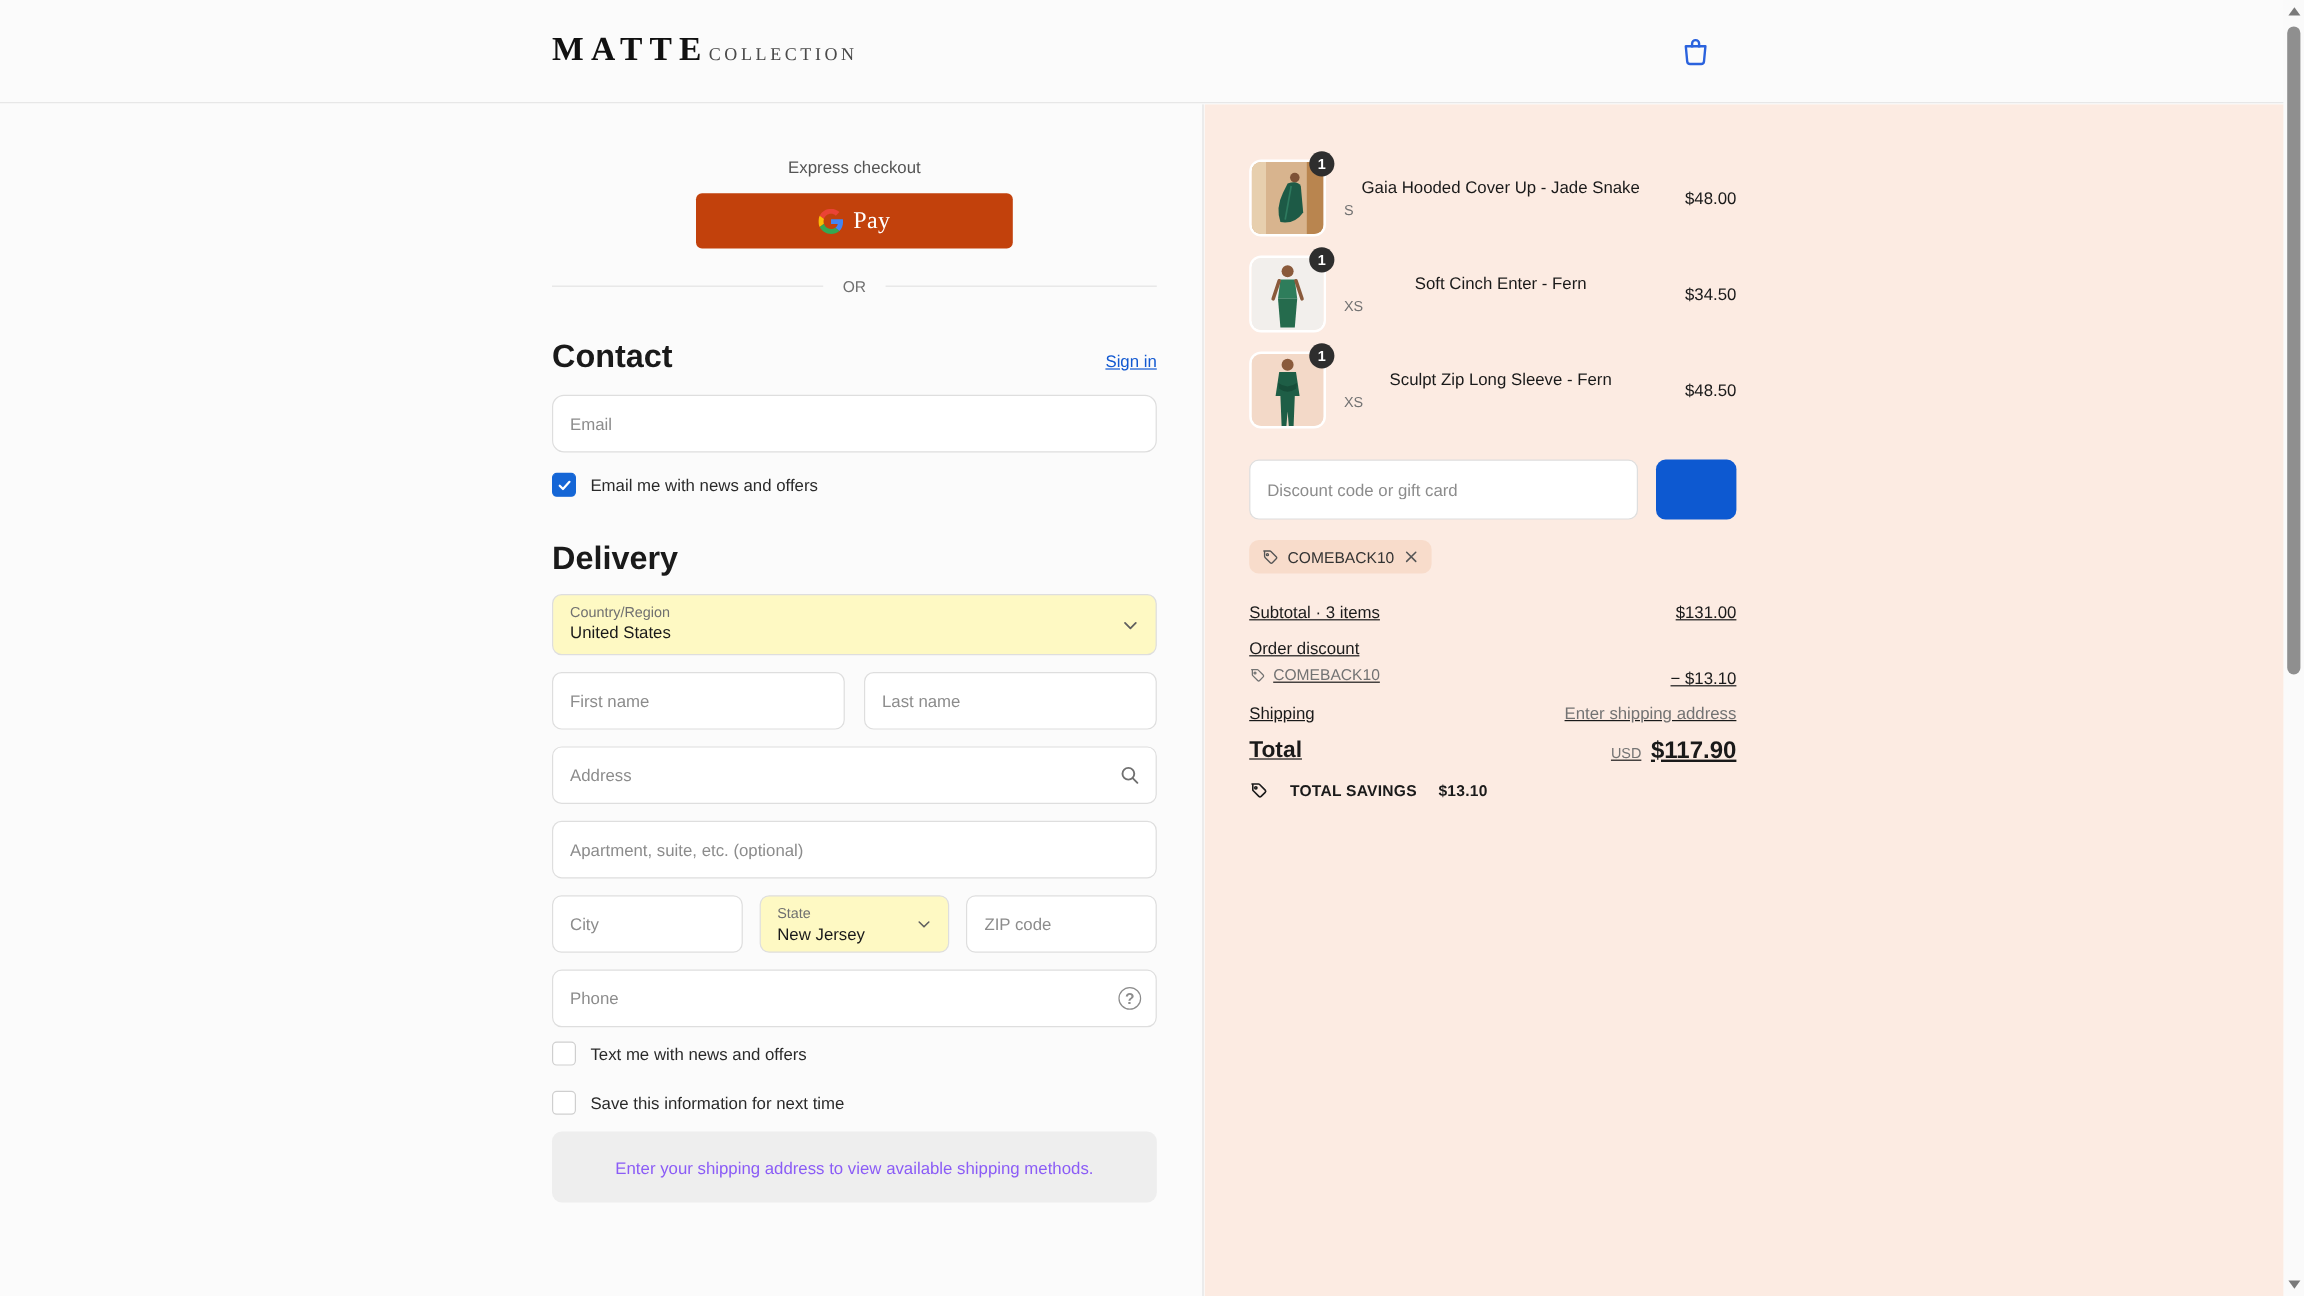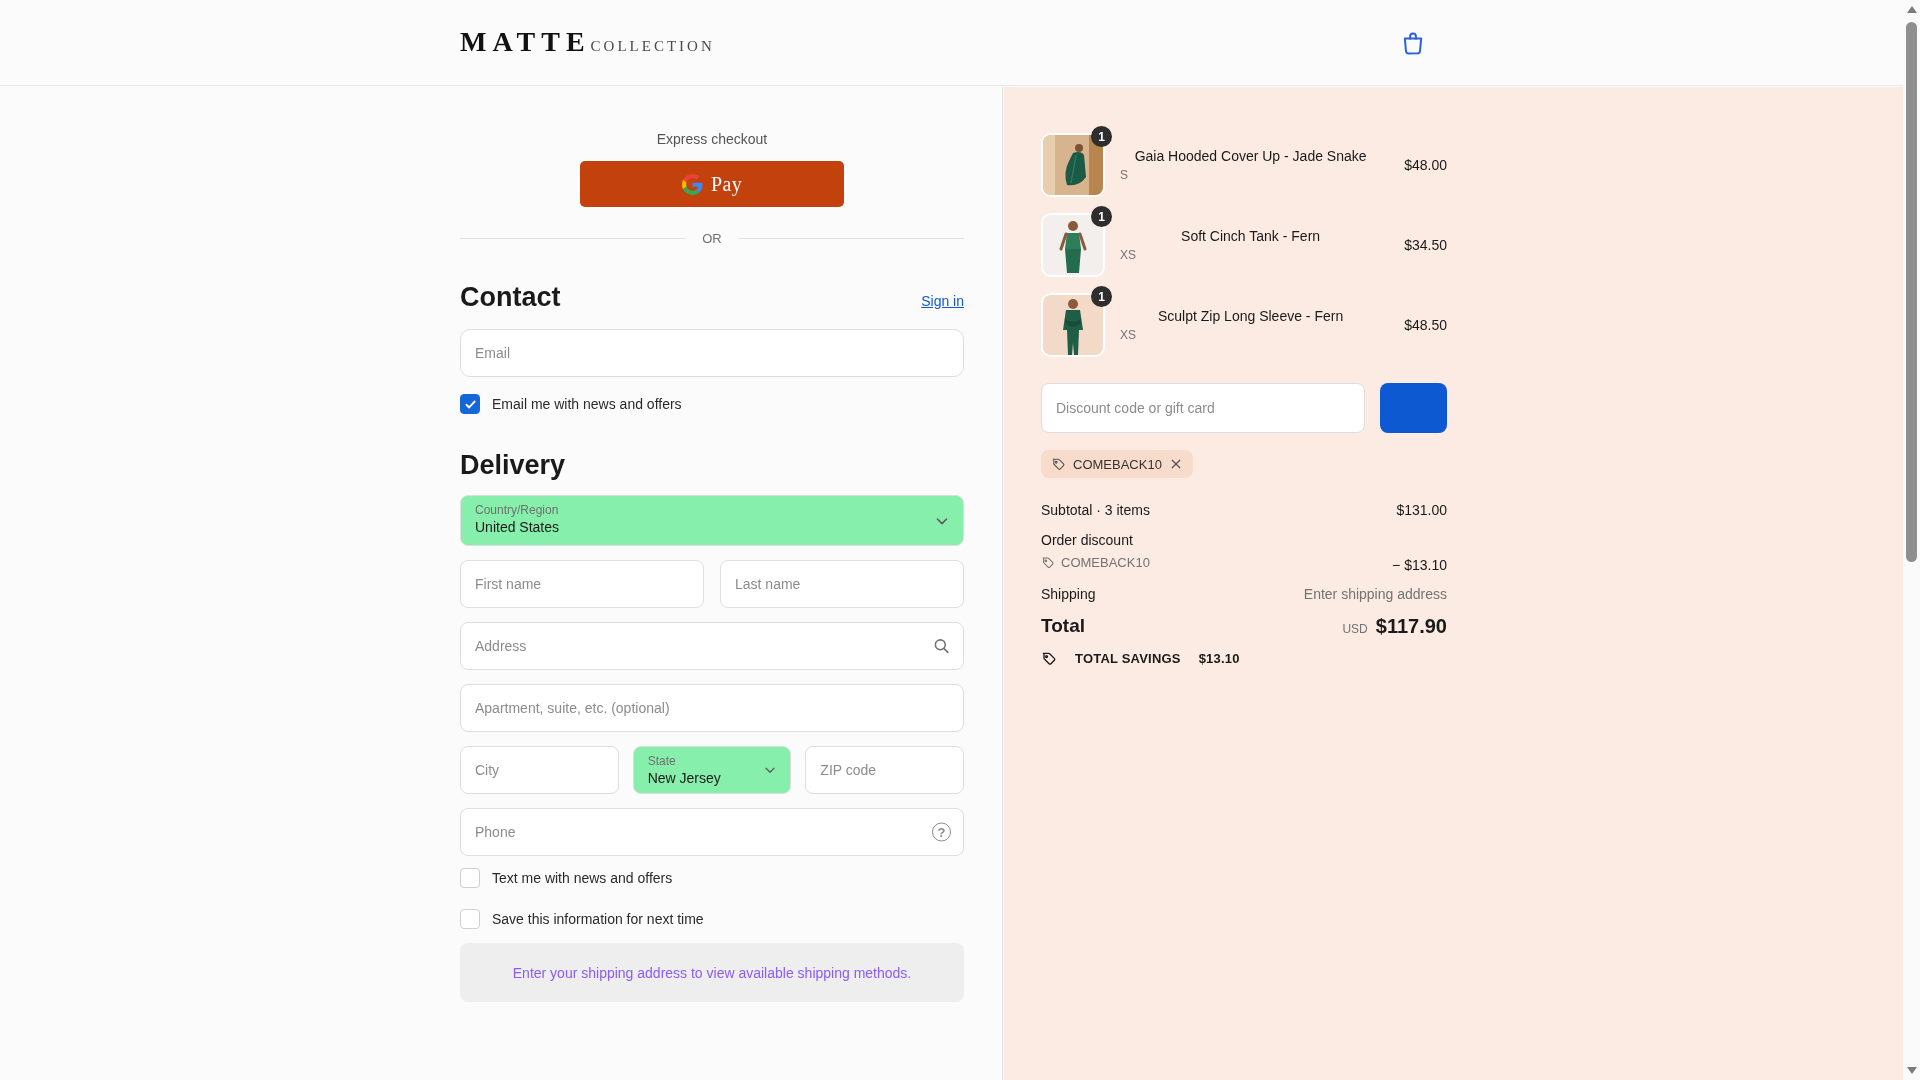--- a/index.html
+++ b/index.html
@@ -44,21 +44,21 @@
   .input::placeholder { color:#8c8c8c; }
   .mt14 { margin-top:14px; } .mt16 { margin-top:16px;border-radius:10px; }
 
   .check-row { display:flex; align-items:center; gap:12px; margin-top:17px;
     font-size:14px; color:#2a2a2a; cursor:pointer; }
   .checkbox { width:20px; height:20px; border-radius:4px; border:1px solid #cfcfcf;
     background:#fff; flex:0 0 auto; display:flex; align-items:center; justify-content:center; }
   .checkbox.checked { background:#1566d6; border-color:#1566d6; }
 
   .delivery-head { margin-top:36px; }
-  .select-box { position:relative; width:100%; height:51px; background:#86efac;
+  .select-box { position:relative; width:100%; height:51px; background:#fef9c3;
     border:1px solid #dedede; border-radius:8px; padding:7px 14px 0; cursor:pointer; }
   .select-label { font-size:12px; color:#707070; line-height:14px; }
   .select-value { font-size:14px; color:#1a1a1a; margin-top:2px; }
   .select-chevron { position:absolute; right:12px; top:50%; transform:translateY(-50%); }
 
   .two-col { display:flex; gap:16px; margin-top:14px; }
   .two-col > * { flex:1; }
   .three-col { display:flex; gap:14px; margin-top:14px; }
   .three-col > * { flex:1; }
 
@@ -96,21 +96,21 @@
     border-radius:8px; cursor:pointer; }
 
   .applied-pill { display:inline-flex; align-items:center; gap:7px; margin-top:17px;
     height:28px; padding:0 10px; background:#f8dccb; border-radius:8px;
     font-size:13px; color:#333; }
   .pill-close { background:none; border:none; cursor:pointer; display:flex;
     align-items:center; padding:0; color:#555; }
 
   .totals { margin-top:24px; }
   .t-row { display:flex; justify-content:space-between; align-items:baseline;
-    font-size:14px; color:#1a1a1a; }
+    font-size:14px; color:#1a1a1a;text-decoration:underline; }
   .t-row + .t-row { margin-top:13px; }
   .muted { color:#737373; }
   .code-line { display:flex; align-items:center; gap:6px; color:#737373; font-size:13px; }
   .total-row { margin-top:21px; align-items:center; }
   .total-label { font-size:19px; font-weight:700; }
   .total-right { display:flex; align-items:baseline; gap:8px; }
   .currency { font-size:12px; color:#737373; }
   .total-value { font-size:20px; font-weight:700; }
   .savings-row { display:flex; align-items:center; gap:18px; margin-top:13px;
     font-size:13px; font-weight:700; letter-spacing:0.2px; }
@@ -281,21 +281,21 @@
             <rect width="60" height="60" fill="#f2efec"></rect>
             <circle cx="30" cy="11" r="5" fill="#8a5a3b"></circle>
             <path d="M24 18 h12 l2 16 h-16 Z" fill="#2e7d5b"></path>
             <path d="M22 34 h16 l-2 24 h-12 Z" fill="#256b4d"></path>
             <path d="M23 19 L18 34 M37 19 L42 34" stroke="#8a5a3b" stroke-width="3" stroke-linecap="round"></path>
           </svg>
         </span>
         <span class="qty-badge">1</span>
       </div>
       <div class="item-info">
-        <div class="item-name">Soft Cinch Tank - Fern</div>
+        <div class="item-name">Soft Cinch Enter - Fern</div>
         <div class="item-size">XS</div>
       </div>
       <div class="item-price">$34.50</div>
     </div>
 
     
     <div class="cart-item">
       <div class="thumb-wrap">
         <span class="thumb">
           <svg width="60" height="60" viewBox="0 0 60 60">

